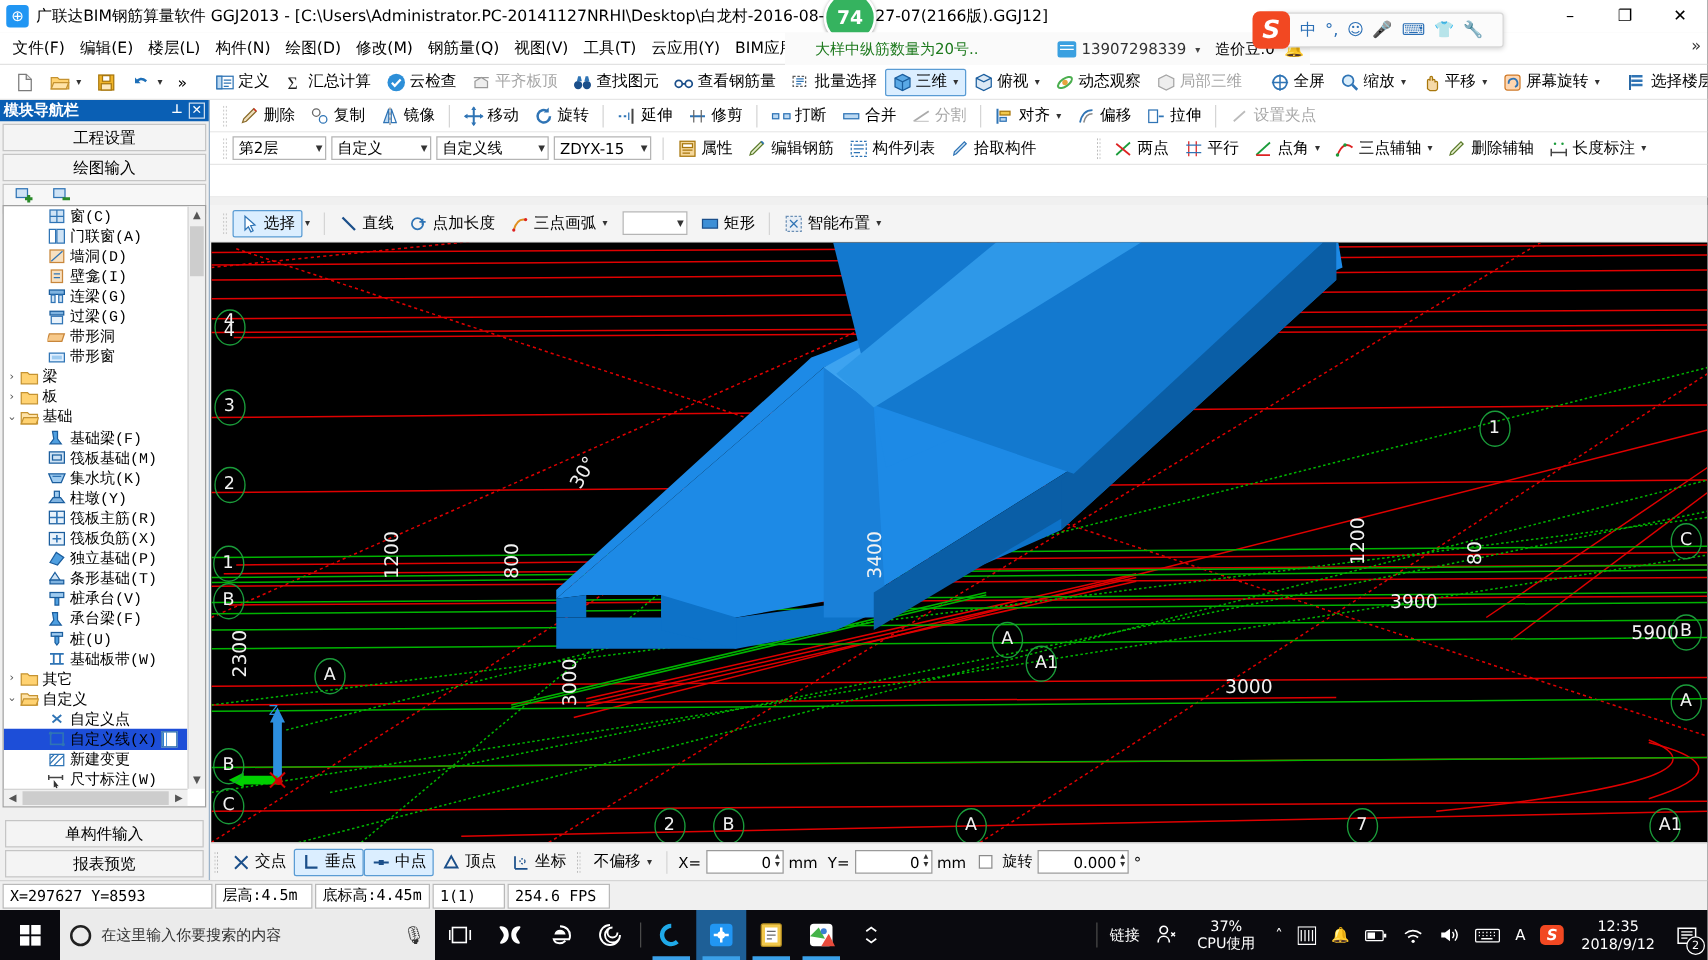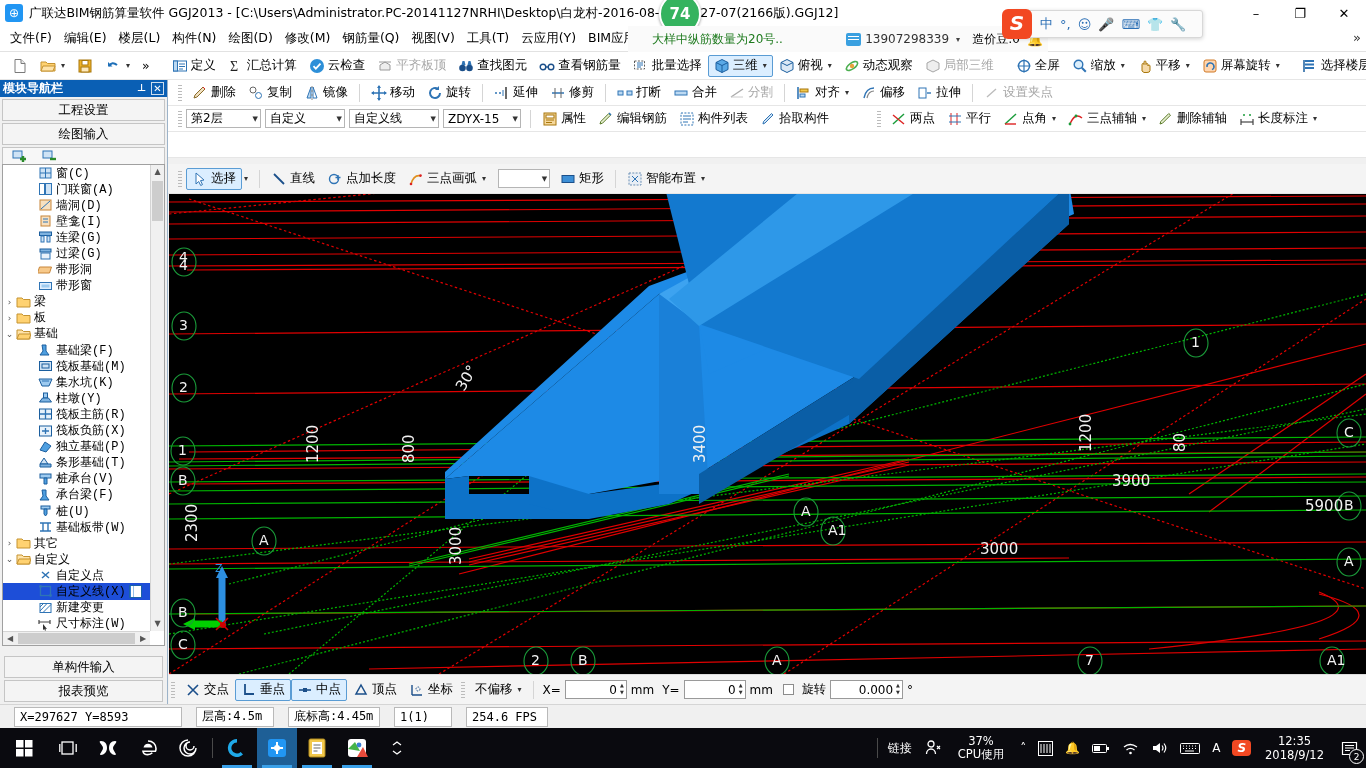--- a/index.html
+++ b/index.html
@@ -189,21 +189,21 @@
   .spin .sbtns { display:flex; flex-direction:column; margin-left:3px; }
   .spin .sbtns span { font-size:5px; line-height:5px; color:#333; height:7px;}
   .unit { font-size:12px; color:#000; margin:0 4px; }
   .chk { width:11px;height:11px;border:1px solid #8c8c8c;background:#fff;margin:0 4px 0 6px;}
 
   .statusbar {
     position:absolute; left:0; top:704px; width:1366px; height:24px;
     background:#f0f0f0; display:flex; align-items:center; border-top:1px solid #d5d5d5;
   }
   .sfield {
-    height:20px; border:1px solid #b9b9b9; background:#fff; margin-left:14px;
+    height:20px; border:1px solid #b9b9b9; background:#fff; margin-left:2px;
     display:flex; align-items:center; padding:0 5px; font-size:12px;
     font-family:"DejaVu Sans Mono","Liberation Mono",monospace;
   }
   .sfield.cn { font-family:"DejaVu Sans","Liberation Sans",sans-serif; }
   .sgrow { flex:1; margin-right:2px; }
 
   
   .taskbar {
     position:absolute; left:0; top:728px; width:1366px; height:40px;
     background:#0a0a0f; display:flex; align-items:center;
@@ -1257,20 +1257,25 @@
     <div class="sfield" style="width:78px">层高:4.5m</div>
     <div class="sfield" style="width:92px">底标高:4.45m</div>
     <div class="sfield" style="width:58px">1(1)</div>
     <div class="sfield" style="width:82px;margin-right:2px;">254.6 FPS</div>
   </div>
 
   <div class="taskbar">
     <div class="start">
         <div class="startico"></div>
       </div>
+    <div class="searchbox">
+      <div class="cortana"></div>
+      <div class="search-ph">在这里输入你要搜索的内容</div>
+      <div class="mic">🎙</div>
+    </div>
     <div class="tbicon">
       <svg width="19" height="16" viewBox="0 0 19 16">
           <rect x="3" y="2" width="11" height="12" fill="none" stroke="#fff" stroke-width="1.3"></rect>
           <path d="M0.8 4v8M17.2 4v8" stroke="#fff" stroke-width="1.3"></path>
         </svg>
     </div>
     <div class="tbicon">
       <svg width="22" height="18" viewBox="0 0 22 18">
           <path d="M4 2c4 0 6 3 6 7s-3 7-6 7 2-4 2-7-6-7-2-7z" fill="#fff"></path>
           <path d="M18 2c-4 0-6 3-6 7s3 7 6 7-2-4-2-7 6-7 2-7z" fill="#fff"></path>

